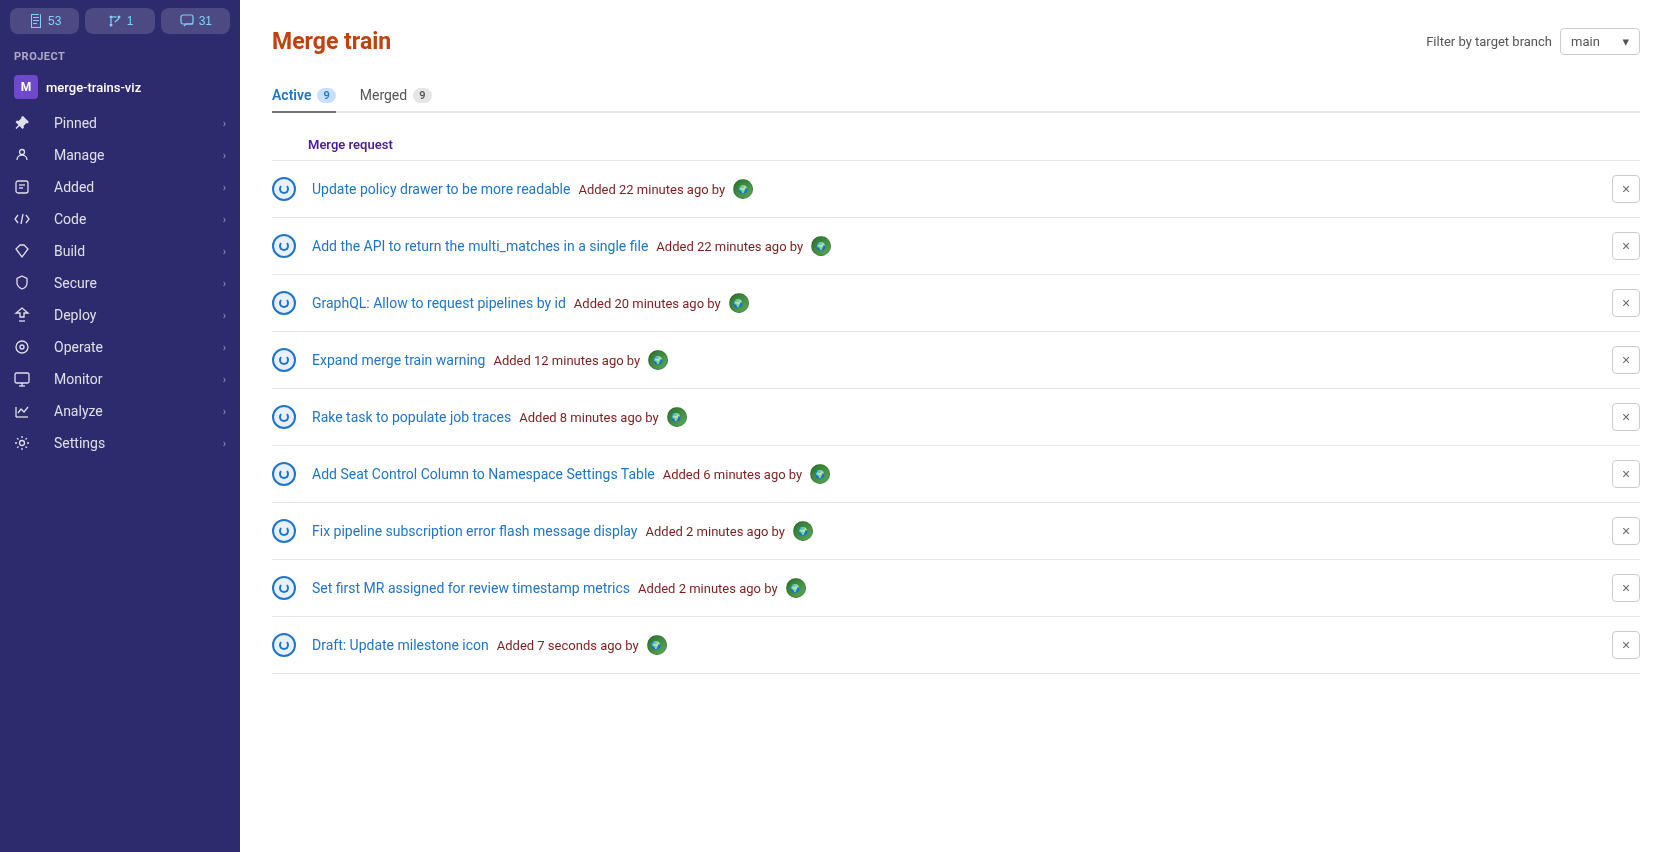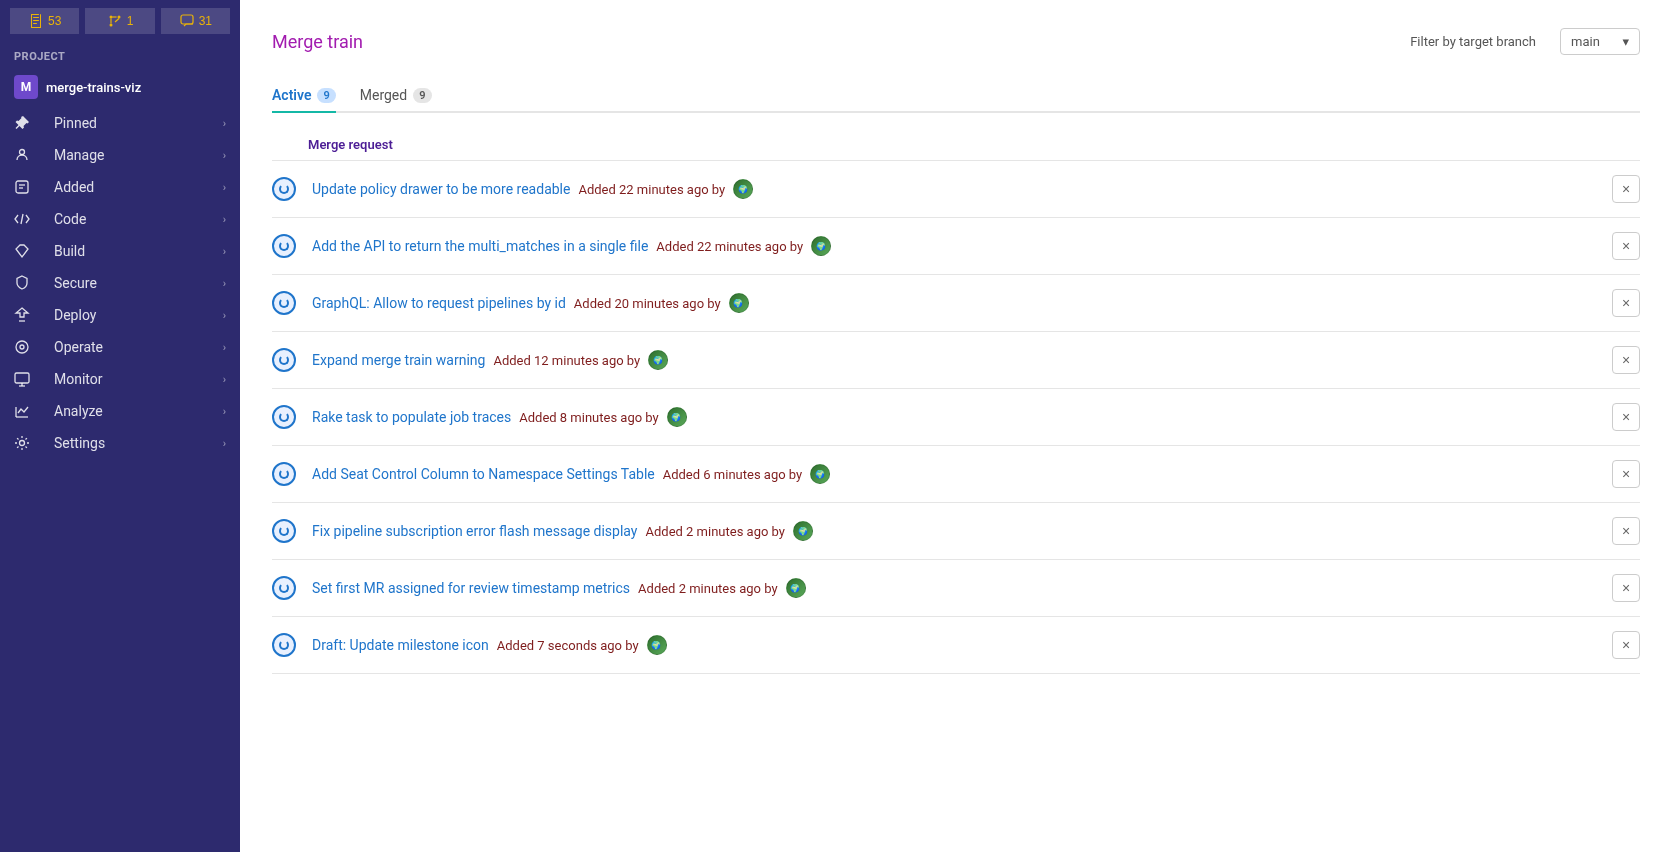--- a/index.html
+++ b/index.html
@@ -18,22 +18,22 @@
     }
     .sidebar-top-bar {
       display: flex;
       align-items: center;
       gap: 6px;
       padding: 8px 10px;
     }
     .sidebar-top-btn {
       background: rgba(255,255,255,0.15);
       border: none;
-      border-radius: 0;
-      color: #eab308;
+      border-radius: 8px;
+      color: #7dd3fc;
       font-size: 12px;
       padding: 5px 10px;
       cursor: pointer;
       display: flex;
       align-items: center;
       gap: 4px;
       flex: 1;
       justify-content: center;
     }
 
@@ -101,44 +101,43 @@
       overflow-y: auto;
     }
 
     .page-header {
       display: flex;
       align-items: center;
       justify-content: space-between;
       margin-bottom: 24px;
     }
     .page-title {
-      font-size: 18px;
-      font-weight: 400;
-      color: #a21caf;
+      font-size: 23px;
+      font-weight: 700;
+      color: #c2410c;
     }
     .filter-branch {
       display: flex;
       align-items: center;
       gap: 8px;
       font-size: 13px;
       color: #555;
     }
     .branch-select {
       border: 1px solid #ccc;
       border-radius: 4px;
       padding: 5px 10px;
       font-size: 13px;
       background: #fff;
       cursor: pointer;
       display: flex;
       align-items: center;
       gap: 4px;
       min-width: 80px;
       justify-content: space-between;
-      margin-left: 16px;
     }
 
     
     .tabs {
       display: flex;
       border-bottom: 2px solid #e5e5e5;
       margin-bottom: 16px;
       gap: 0;
     }
     .tab {
@@ -148,21 +147,21 @@
       cursor: pointer;
       color: #555;
       border-bottom: 2px solid transparent;
       margin-bottom: -2px;
       display: flex;
       align-items: center;
       gap: 6px;
     }
     .tab.active {
       color: #1f75cb;
-      border-bottom: 2px solid #14b8a6;
+      border-bottom: 2px solid #737373;
       font-weight: 600;
     }
     .tab-badge {
       background: #e5e5e5;
       border-radius: 10px;
       font-size: 11px;
       padding: 1px 6px;
       color: #555;
       font-weight: 600;
     }

